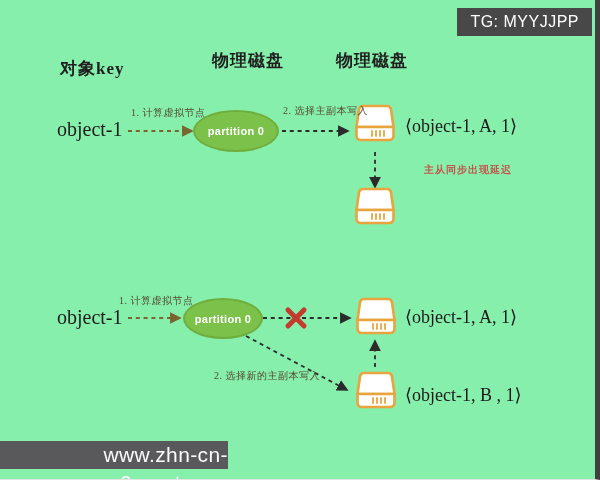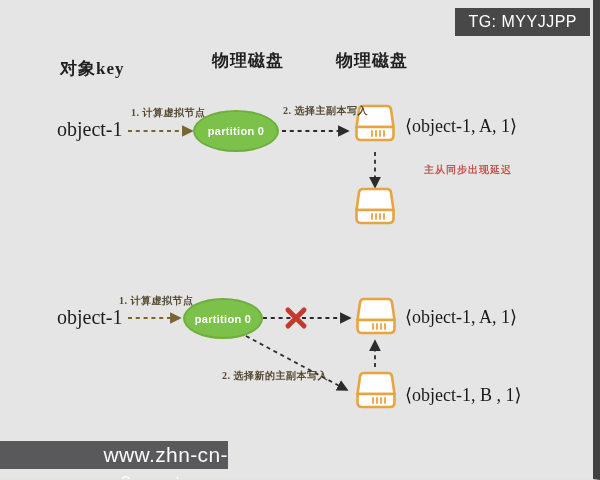--- a/index.html
+++ b/index.html
@@ -1,33 +1,33 @@
 <!DOCTYPE html>
 <html><head>
 <meta charset="utf-8">
 <style>
   html,body{margin:0;padding:0;background:#ffffff;}
   .canvas{
-    position:relative;width:600px;height:480px;background:#e5e5e5;
+    position:relative;width:600px;height:480px;background:#86efac;
     overflow:hidden;font-family:"Liberation Serif", serif;
-    border-right:7px solid #404040;border-bottom:1px solid #e3e3e3;
+    border-right:5px solid #404040;border-bottom:1px solid #e3e3e3;
     box-sizing:border-box;
   }
   .abs{position:absolute;}
   .badge{
     top:8px;right:3px;height:28px;line-height:28px;padding:0 13px;
     background:#484848;color:#ffffff;font-family:"Liberation Sans",sans-serif;
     font-size:16px;letter-spacing:0.5px;
   }
   .col-header{
     font-size:17px;font-weight:700;color:#1f1f1f;letter-spacing:1px;
   }
   .obj-label{font-size:20px;color:#1c1c1c;}
   .step-label{
-    font-size:10px;font-weight:700;color:#554830;letter-spacing:0.5px;
+    font-size:10px;font-weight:400;color:#554830;letter-spacing:0.5px;
     font-family:"Liberation Serif",serif;white-space:nowrap;
   }
   .partition{
     background:#7cc24a;border:2px solid #6fae3d;border-radius:50%;
     display:flex;align-items:center;justify-content:center;
     box-sizing:border-box;
   }
   .partition span{
     color:#ffffff;font-weight:700;font-size:11px;
     font-family:"Liberation Sans",sans-serif;letter-spacing:0.3px;text-align:right;
@@ -100,19 +100,19 @@
   </div>
   <div class="abs step-label" style="left:283px;top:104px;">2. 选择主副本写入</div>
   <div class="abs result-label" style="left:405px;top:115px;">⟨object-1, A, 1⟩</div>
   <div class="abs note-red" style="left:400px;top:163px;margin-left:24px;">主从同步出现延迟</div>
 
   <div class="abs obj-label" style="left:57px;top:306px;">object-1</div>
   <div class="abs step-label" style="left:119px;top:294px;">1. 计算虚拟节点</div>
   <div class="abs partition" style="left:183px;top:298px;width:80px;height:41px;">
     <span>partition 0</span>
   </div>
-  <div class="abs step-label" style="left:222px;top:369px;">2. 选择新的主副本写入</div>
+  <div class="abs step-label" style="left:214px;top:369px;">2. 选择新的主副本写入</div>
   <div class="abs result-label" style="left:405px;top:306px;">⟨object-1, A, 1⟩</div>
   <div class="abs result-label" style="left:405px;top:384px;">⟨object-1, B , 1⟩</div>
 
   <div class="abs footer">www.zhn-cn-9sport.com</div>
 
 </div>
 
 </body></html>

